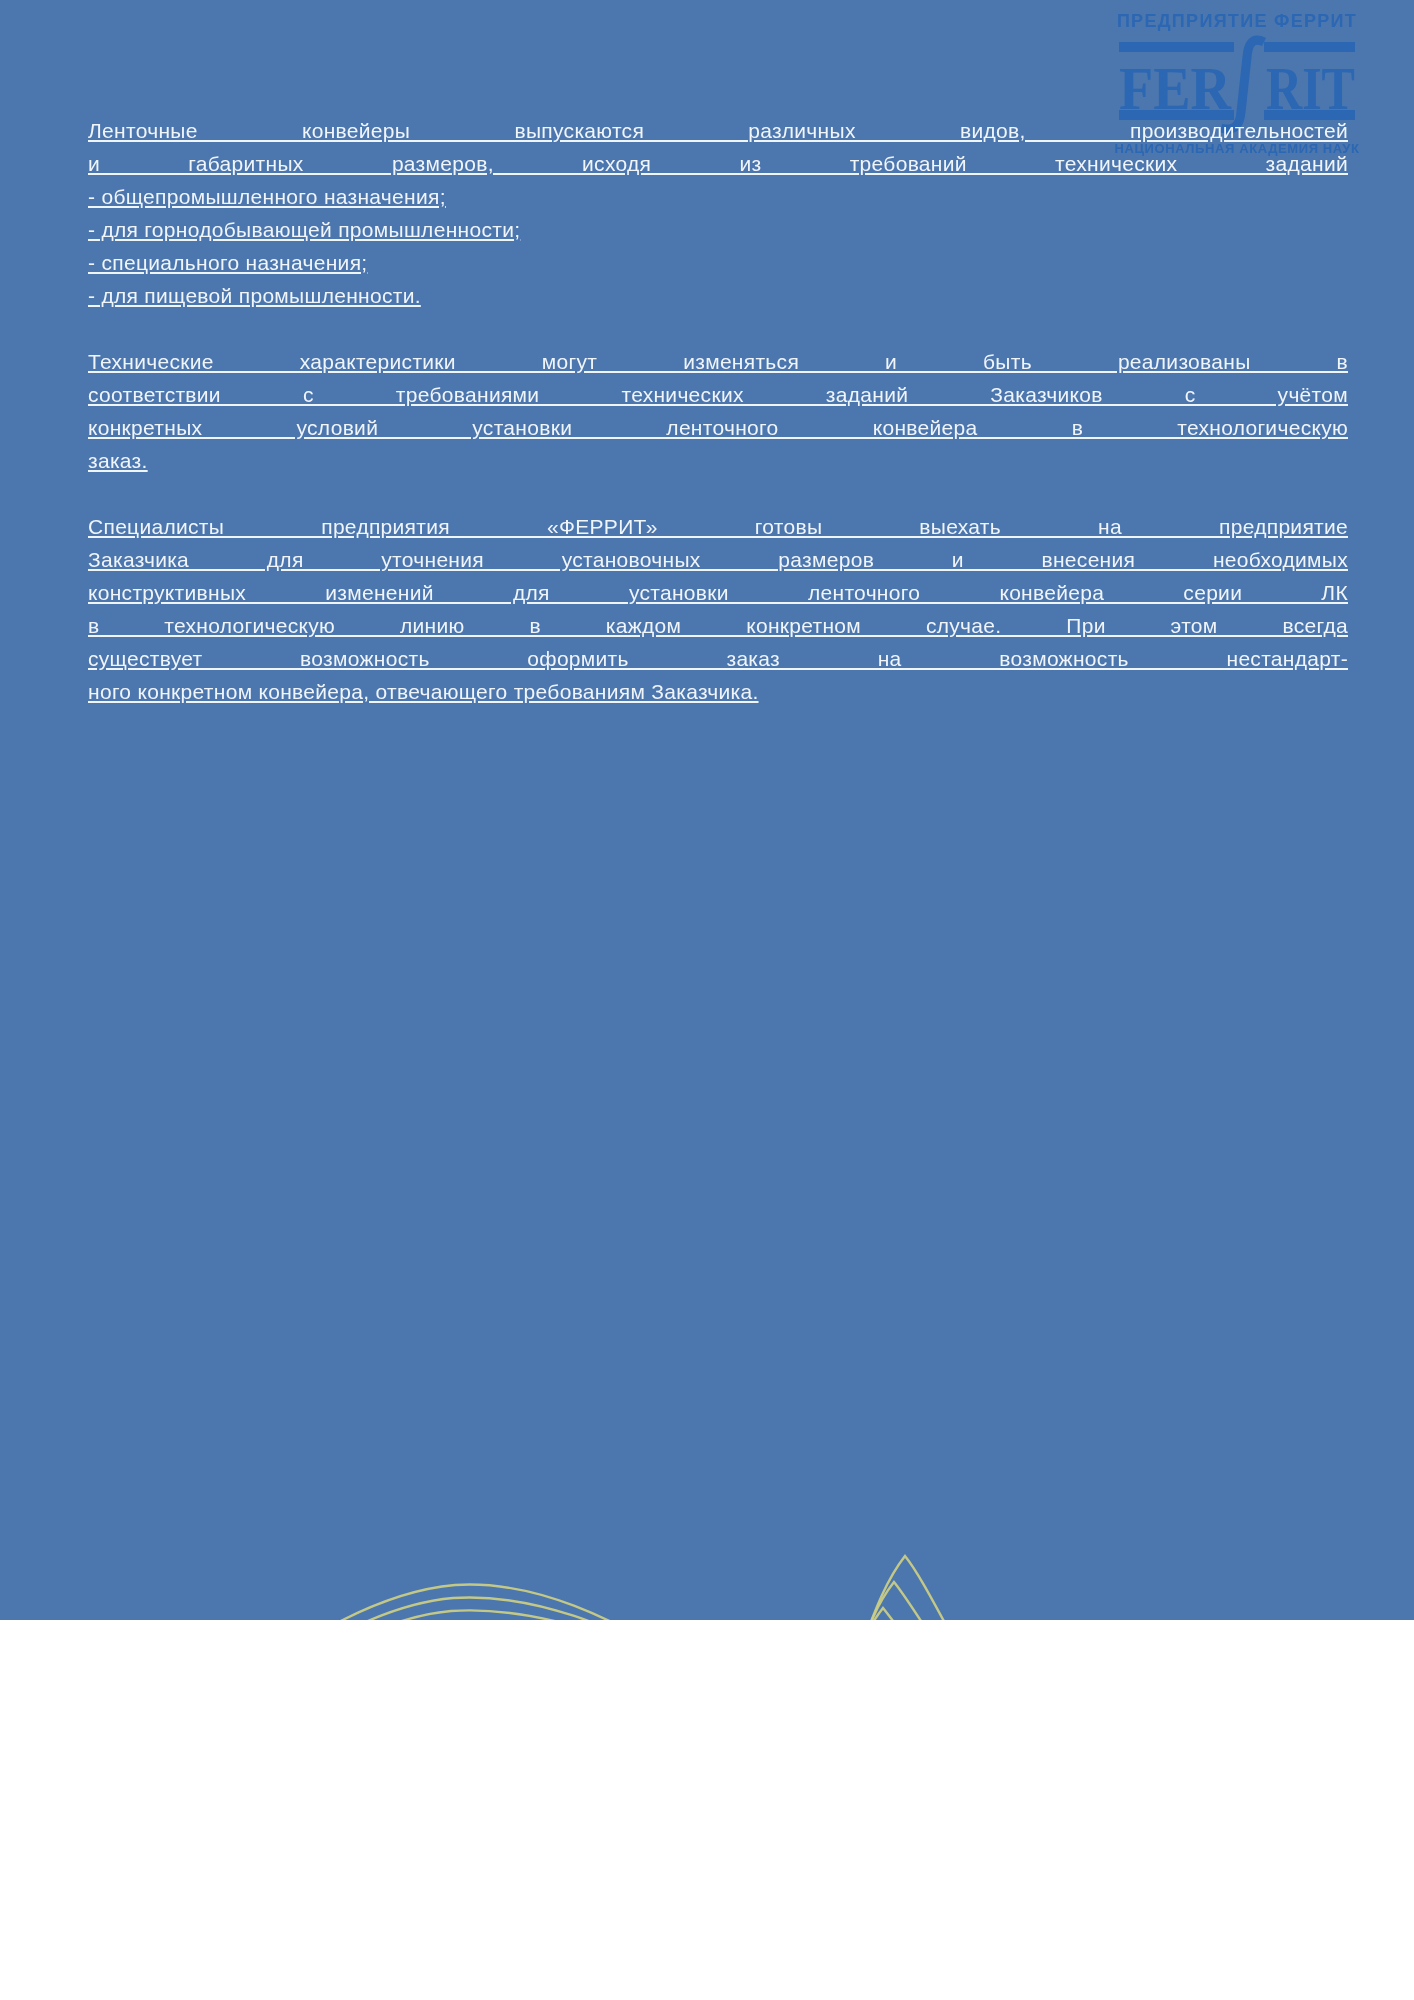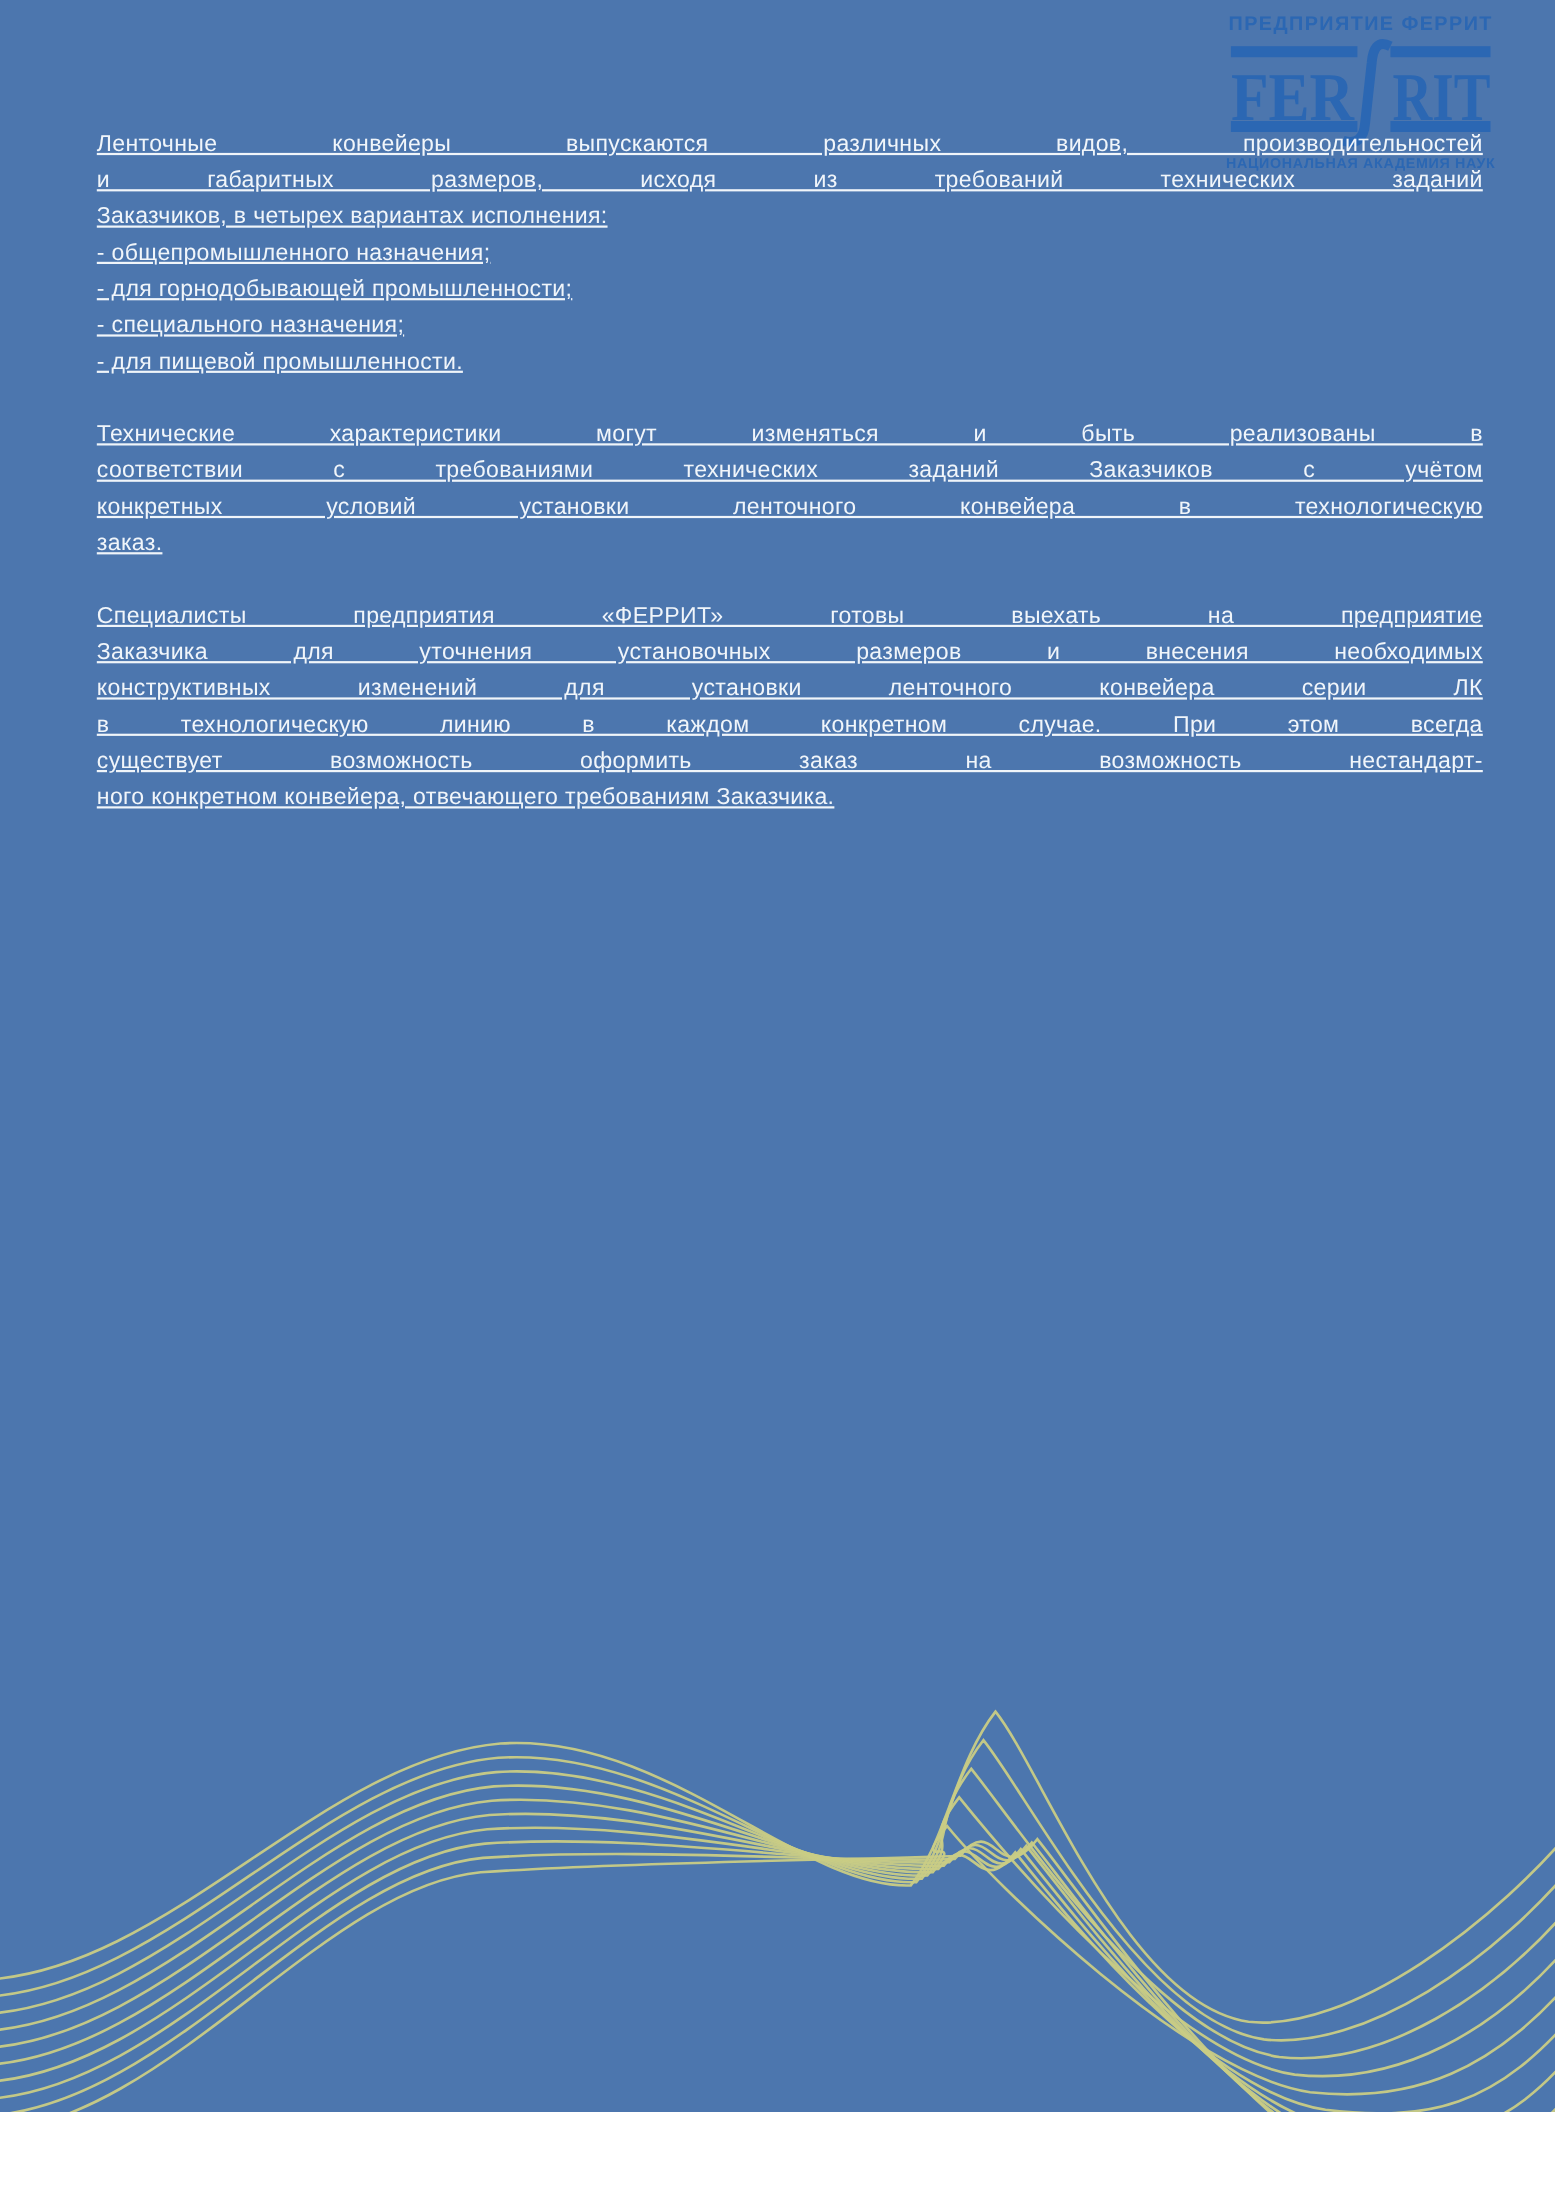--- a/index.html
+++ b/index.html
@@ -5,21 +5,21 @@
   :root{
     --page-bg:#4c76ae;
     --logo-color:#2b67b3;
     --title-color:#1f3c60;
     --body-color:#f0f5fa;
     --wave-color:#c9cc85;
   }
   html,body{margin:0;padding:0;}
   .page{
     position:relative;
-    width:1414px;height:1920px;
+    width:1414px;height:1620px;
     background:var(--page-bg);
     overflow:hidden;
     font-family:"Liberation Sans", sans-serif;
   }
   
   .logo{
     position:absolute;top:10px;right:58px;width:238px;
     display:flex;flex-direction:column;align-items:center;
     color:var(--logo-color);
   }
@@ -93,21 +93,20 @@
       <rect x="146" y="72" width="91" height="10"></rect>
     </svg>
     <div class="logo-bottom-text">НАЦИОНАЛЬНАЯ АКАДЕМИЯ НАУК</div>
   </div>
 
   <div class="content">
 
     <div class="para">
       <div class="line j">Ленточные конвейеры выпускаются различных видов, производительностей</div>
       <div class="line j">и габаритных размеров, исходя из требований технических заданий</div>
-      <div class="line l">Заказчиков, в четырех вариантах исполнения:</div>
       <div class="line l">- общепромышленного назначения;</div>
       <div class="line l">- для горнодобывающей промышленности;</div>
       <div class="line l">- специального назначения;</div>
       <div class="line l">- для пищевой промышленности.</div>
     </div>
 
     <div class="para">
       <div class="line j">Технические характеристики могут изменяться и быть реализованы в</div>
       <div class="line j">соответствии с требованиями технических заданий Заказчиков с учётом</div>
       <div class="line j">конкретных условий установки ленточного конвейера в технологическую</div>

